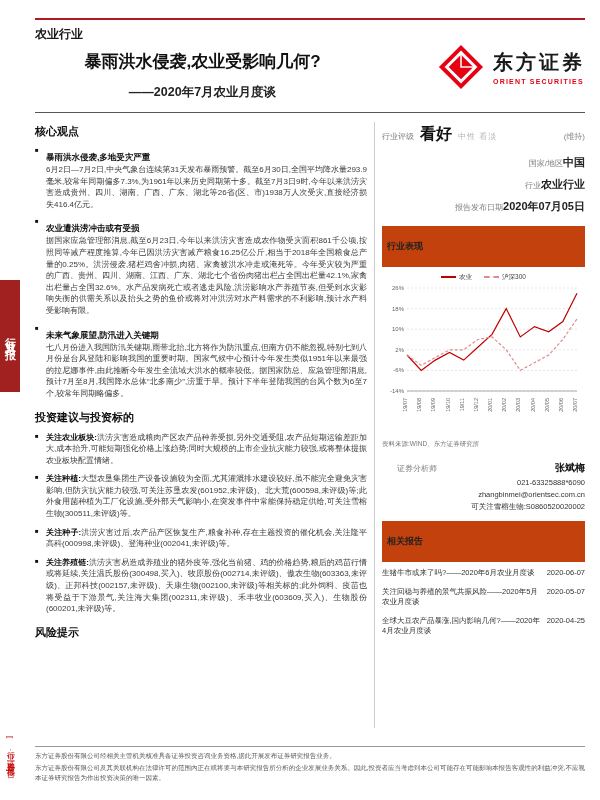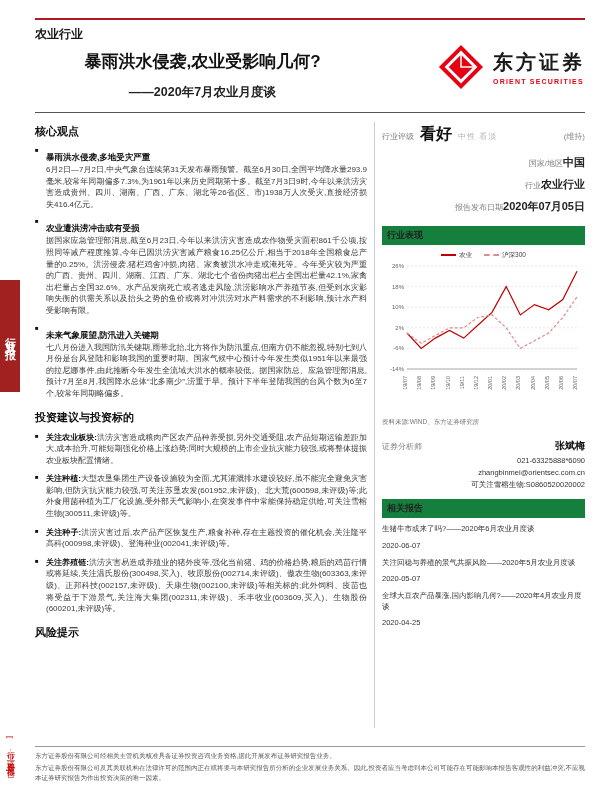--- a/index.html
+++ b/index.html
@@ -37,29 +37,29 @@
 
   
   .sidebar{position:absolute;left:382px;top:122px;width:203px;}
   .lbl{color:#808080;font-size:8px;}
   .rate-row{display:flex;align-items:baseline;gap:6px;padding:2px 0 6px;}
   .rate-val{font-size:16px;font-weight:bold;color:#111;}
   .rate-oth{font-size:8px;color:#b5b5b5;letter-spacing:1px;}
   .rate-st{margin-left:auto;font-size:8px;color:#888;}
   .info-row{display:flex;justify-content:flex-end;align-items:baseline;padding:3.5px 0;}
   .info-row .val{font-size:11px;font-weight:bold;color:#222;}
-  .bar{background:#15803d;font-size:9px;font-weight:bold;color:#222;padding:3px 5px;margin:9px 0 6px;}
+  .bar{background:#c2410c;font-size:9px;font-weight:bold;color:#222;padding:14px 5px;margin:9px 0 6px;}
   .legend{display:flex;gap:12px;justify-content:center;align-items:center;font-size:6.5px;color:#444;margin:2px 0 1px;}
   .lg-line{display:inline-block;width:15px;height:0;margin-right:3px;vertical-align:middle;}
   .source{font-size:6.5px;color:#777;margin-top:3px;}
-  .analyst{margin-top:12px;}
+  .analyst{margin-top:12px;margin-left:15px;}
   .an-row{display:flex;justify-content:space-between;align-items:baseline;}
   .an-name{font-size:10px;font-weight:bold;color:#111;}
   .an-line{text-align:right;margin-top:3px;font-size:7.5px;color:#333;}
-  .rel-item{display:flex;justify-content:space-between;gap:6px;margin-bottom:8px;flex-direction:column;}
+  .rel-item{display:flex;justify-content:space-between;gap:6px;margin-bottom:8px;}
   .rel-title{flex:1;font-size:7.5px;color:#333;line-height:1.4;}
   .rel-date{font-size:7.5px;color:#333;white-space:nowrap;}
 
   
   .footer{position:absolute;left:35px;top:746px;width:550px;border-top:1px solid #999;padding-top:4px;
     font-size:6.5px;color:#5a5a5a;line-height:1.55;text-align:justify;}
   .footer p{margin:0 0 2px;}
 </style>
 </head>
 <body>

